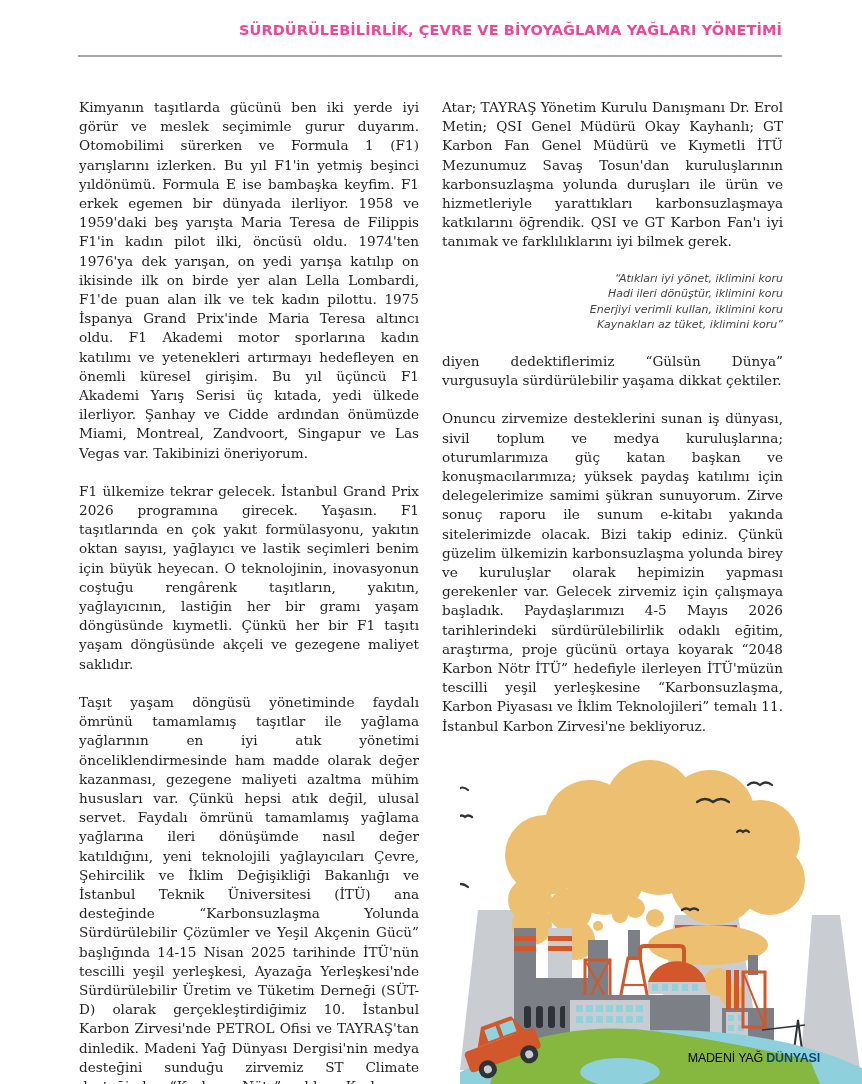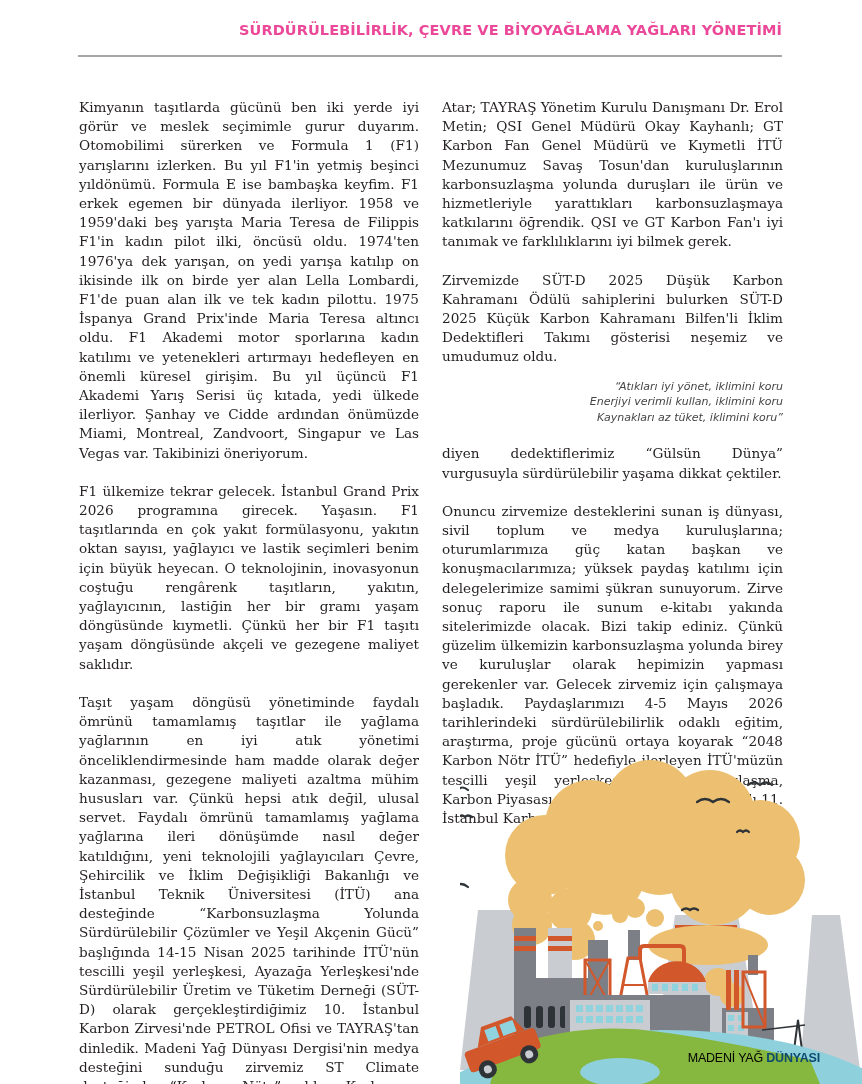--- a/index.html
+++ b/index.html
@@ -30,23 +30,23 @@
 <div class="header-rule"></div>
 
 <div class="col col-left">
   <p>Kimyanın taşıtlarda gücünü ben iki yerde iyi görür ve meslek seçimimle gurur duyarım. Otomobilimi sürerken ve Formula 1 (F1) yarışlarını izlerken. Bu yıl F1'in yetmiş beşinci yıldönümü. Formula E ise bambaşka keyfim. F1 erkek egemen bir dünyada ilerliyor. 1958 ve 1959'daki beş yarışta Maria Teresa de Filippis F1'in kadın pilot ilki, öncüsü oldu. 1974'ten 1976'ya dek  yarışan, on yedi yarışa katılıp on ikisinde ilk on birde yer alan Lella Lombardi,  F1'de puan alan ilk ve tek kadın pilottu. 1975 İspanya Grand Prix'inde Maria Teresa altıncı oldu. F1 Akademi motor sporlarına kadın katılımı ve yetenekleri artırmayı hedefleyen en önemli küresel girişim. Bu yıl üçüncü F1 Akademi Yarış Serisi üç kıtada, yedi ülkede ilerliyor. Şanhay ve Cidde ardından önümüzde Miami, Montreal, Zandvoort, Singapur ve Las Vegas var. Takibinizi öneriyorum.</p>
   <p>F1 ülkemize tekrar gelecek. İstanbul Grand Prix 2026 programına girecek. Yaşasın. F1 taşıtlarında en çok yakıt formülasyonu, yakıtın oktan sayısı, yağlayıcı ve  lastik seçimleri benim için büyük heyecan. O teknolojinin, inovasyonun coştuğu rengârenk taşıtların, yakıtın, yağlayıcının, lastiğin her bir gramı yaşam döngüsünde kıymetli. Çünkü her bir F1 taşıtı yaşam döngüsünde akçeli ve gezegene maliyet saklıdır.</p>
   <p>Taşıt yaşam döngüsü yönetiminde faydalı ömrünü tamamlamış taşıtlar ile  yağlama yağlarının en iyi atık yönetimi önceliklendirmesinde ham madde olarak değer kazanması, gezegene maliyeti azaltma mühim hususları var. Çünkü hepsi atık değil, ulusal servet. Faydalı ömrünü tamamlamış yağlama yağlarına ileri dönüşümde nasıl değer katıldığını, yeni teknolojili yağlayıcıları Çevre, Şehircilik ve İklim Değişikliği Bakanlığı ve İstanbul Teknik Üniversitesi (İTÜ) ana desteğinde “Karbonsuzlaşma Yolunda Sürdürülebilir Çözümler ve Yeşil Akçenin Gücü” başlığında 14-15 Nisan 2025 tarihinde İTÜ'nün tescilli yeşil yerleşkesi, Ayazağa Yerleşkesi'nde Sürdürülebilir Üretim ve Tüketim Derneği (SÜT-D) olarak gerçekleştirdiğimiz 10. İstanbul Karbon Zirvesi'nde PETROL Ofisi  ve TAYRAŞ'tan dinledik.  Madeni Yağ Dünyası Dergisi'nin medya desteğini sunduğu zirvemiz ST Climate desteğinde “Karbon Nötr” oldu. Karbonsuz Karbon Zirvesi'nin TÜBİTAK MAM İklim ve Yaşam Bilimleri Başkan Yardımcısı Doç. Dr. Özgen Ercan başkanlığındaki “Karbon Yönetimi ve Endüstri” oturumumuzda PETROL Ofisi POTEM Ar-Ge ve Laboratuvarlar Müdürü Sevda</p>
 </div>
 
 <div class="col col-right">
   <p>Atar; TAYRAŞ Yönetim Kurulu Danışmanı Dr. Erol Metin; QSI Genel Müdürü Okay Kayhanlı; GT Karbon Fan Genel Müdürü ve Kıymetli İTÜ Mezunumuz Savaş Tosun'dan kuruluşlarının karbonsuzlaşma yolunda duruşları ile ürün ve hizmetleriyle yarattıkları karbonsuzlaşmaya katkılarını öğrendik. QSI ve GT Karbon Fan'ı iyi tanımak ve farklılıklarını iyi bilmek gerek.</p>
-  <p class="tight">Zirvemizde SÜT-D 2025 Düşük Karbon Kahramanı Ödülü sahiplerini bulurken SÜT-D 2025 Küçük Karbon Kahramanı Bilfen'li İklim Dedektifleri Takımı gösterisi neşemiz ve umudumuz oldu.</p>
   <div class="poem">
     <span>“Atıkları iyi yönet, iklimini koru</span>
+    <span>Hadi ileri dönüştür, iklimini koru</span>
     <span>Enerjiyi verimli kullan, iklimini koru</span>
     <span>Kaynakları az tüket, iklimini koru”</span>
   </div>
   <p>diyen dedektiflerimiz “Gülsün Dünya” vurgusuyla sürdürülebilir yaşama dikkat çektiler.</p>
   <p>Onuncu zirvemize desteklerini sunan iş dünyası, sivil toplum ve medya kuruluşlarına; oturumlarımıza güç katan başkan ve konuşmacılarımıza; yüksek paydaş katılımı için delegelerimize samimi şükran sunuyorum. Zirve sonuç raporu ile sunum e-kitabı yakında sitelerimizde olacak. Bizi takip ediniz. Çünkü güzelim ülkemizin karbonsuzlaşma yolunda birey ve kuruluşlar olarak hepimizin yapması gerekenler var. Gelecek zirvemiz için çalışmaya başladık. Paydaşlarımızı 4-5 Mayıs 2026 tarihlerindeki sürdürülebilirlik odaklı eğitim, araştırma, proje gücünü ortaya koyarak “2048 Karbon Nötr İTÜ” hedefiyle ilerleyen İTÜ'müzün tescilli yeşil yerleşkesine  “Karbonsuzlaşma, Karbon Piyasası ve İklim Teknolojileri” temalı 11. İstanbul Karbon Zirvesi'ne bekliyoruz.</p>
 </div>
 
 <div class="illustration">
   <svg width="402" height="334" viewBox="0 0 402 334" xmlns="http://www.w3.org/2000/svg">
 

